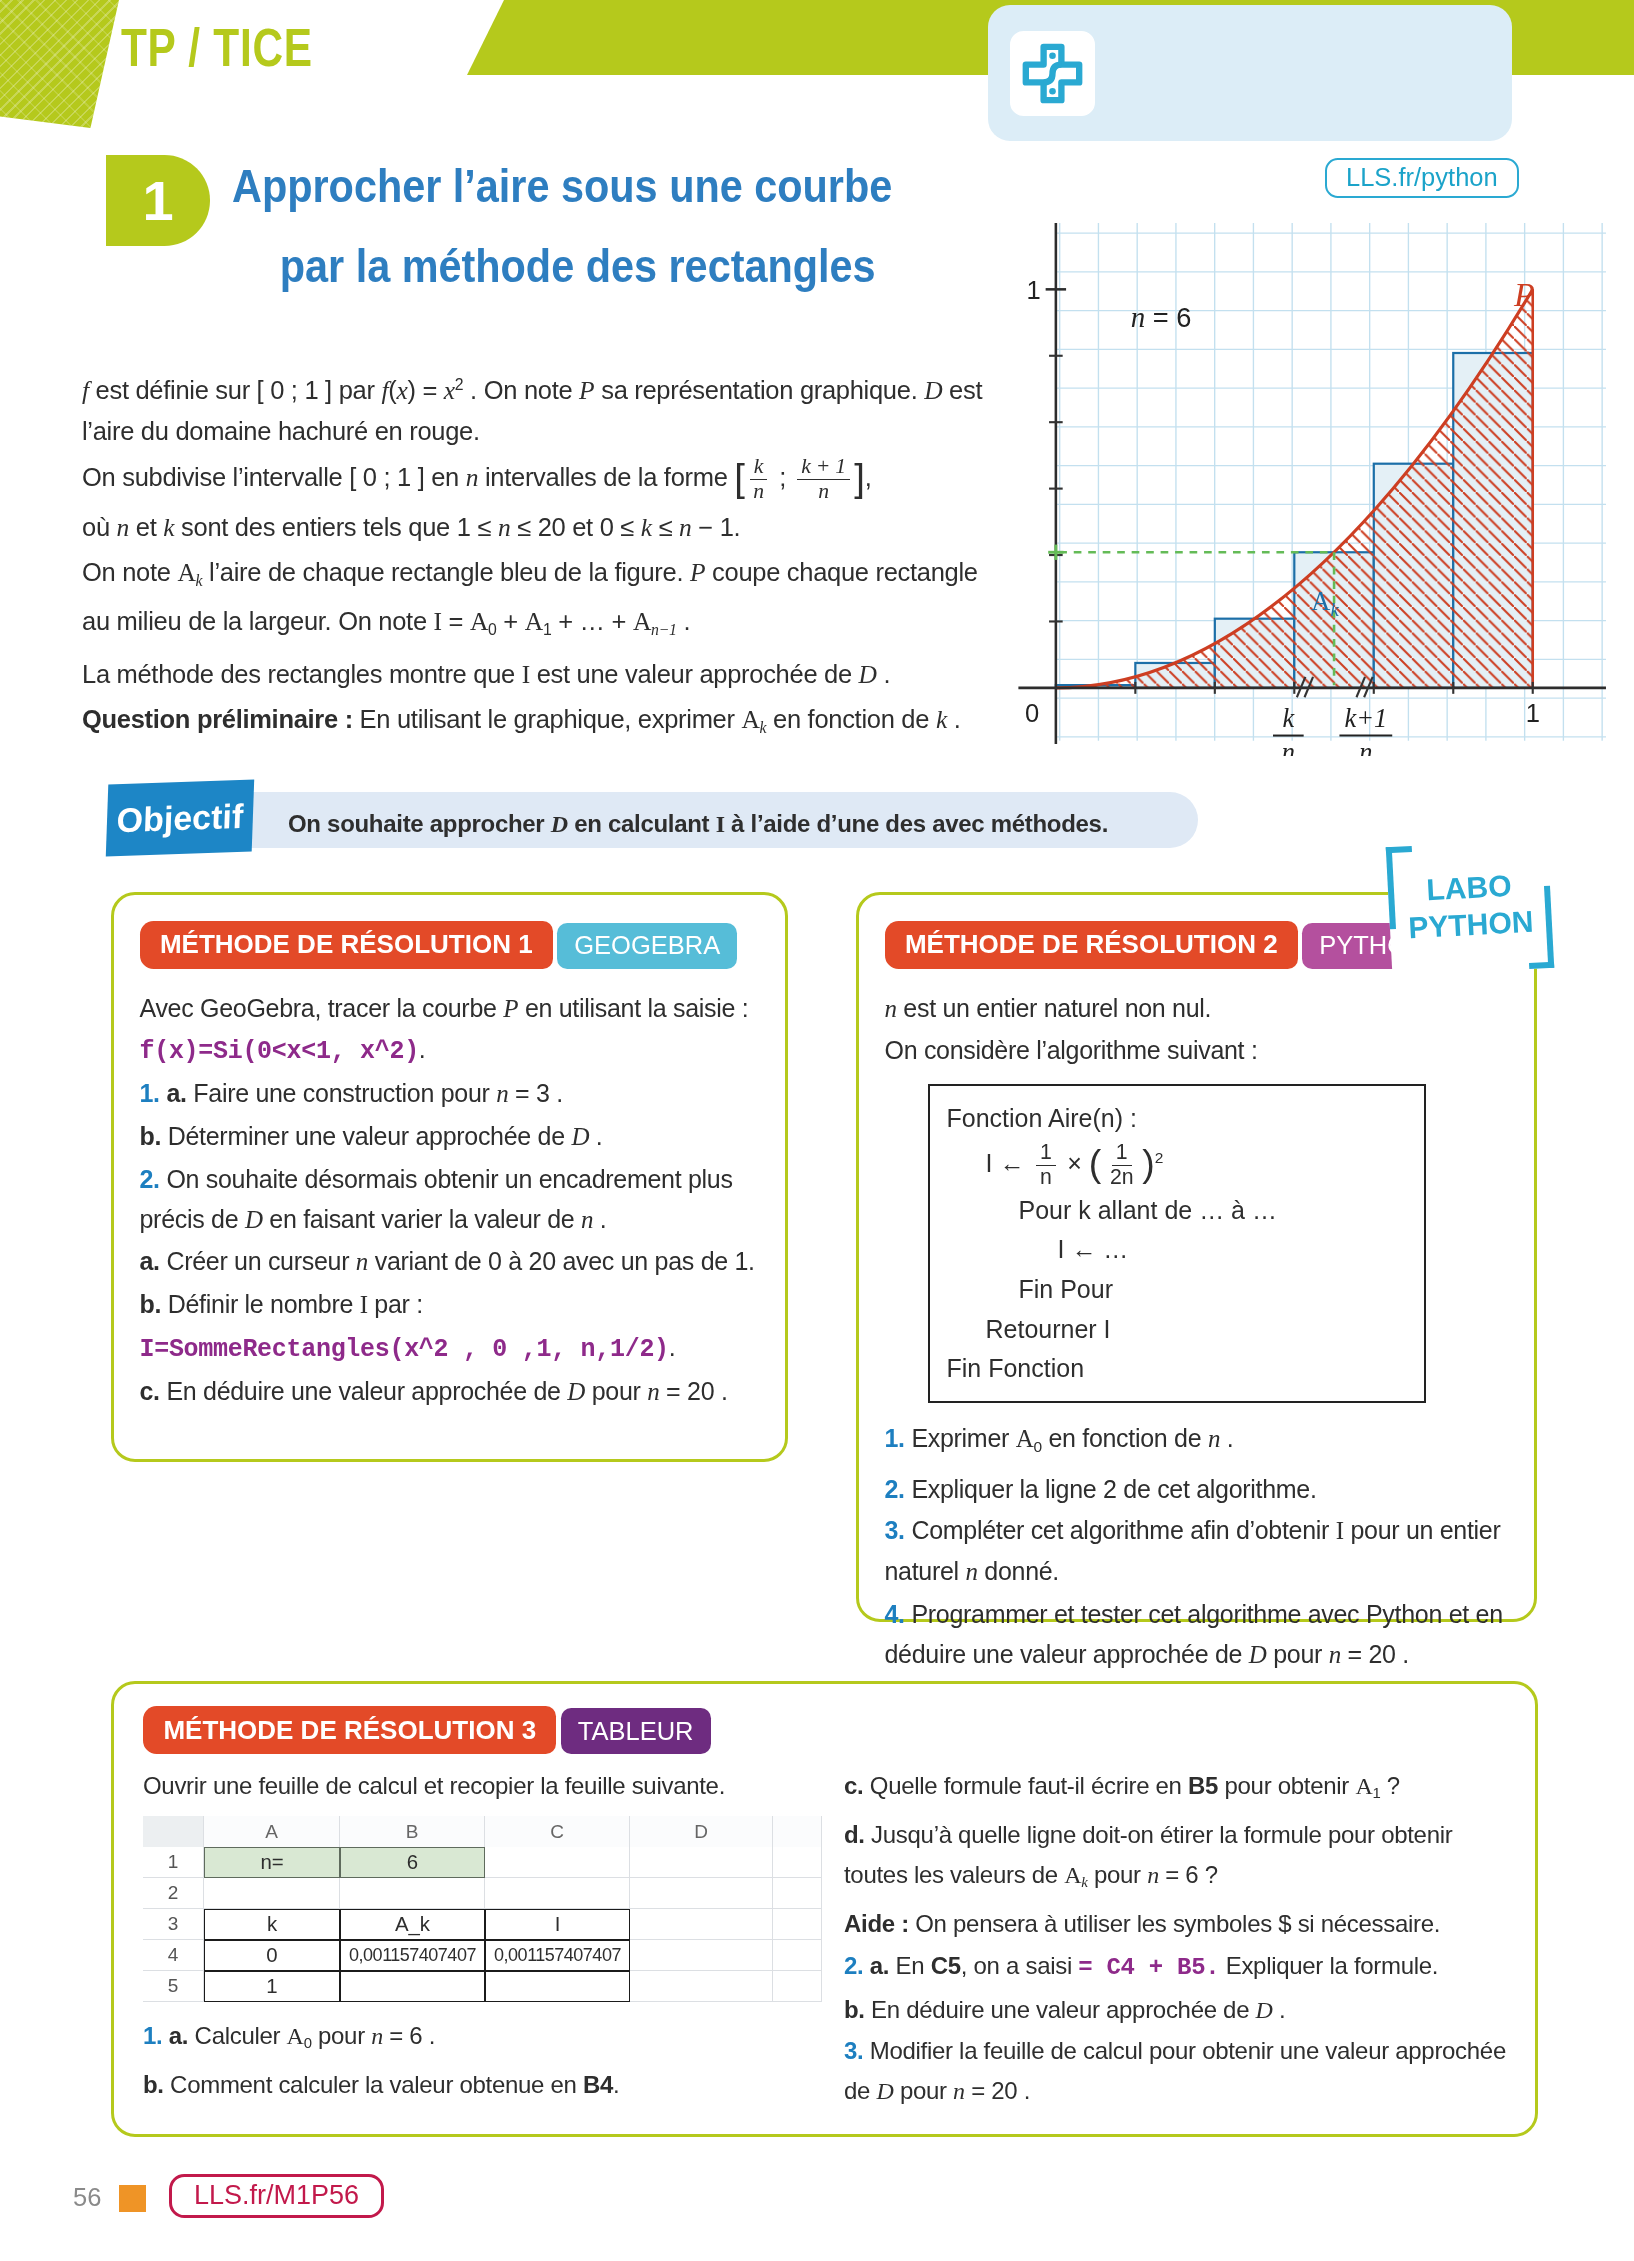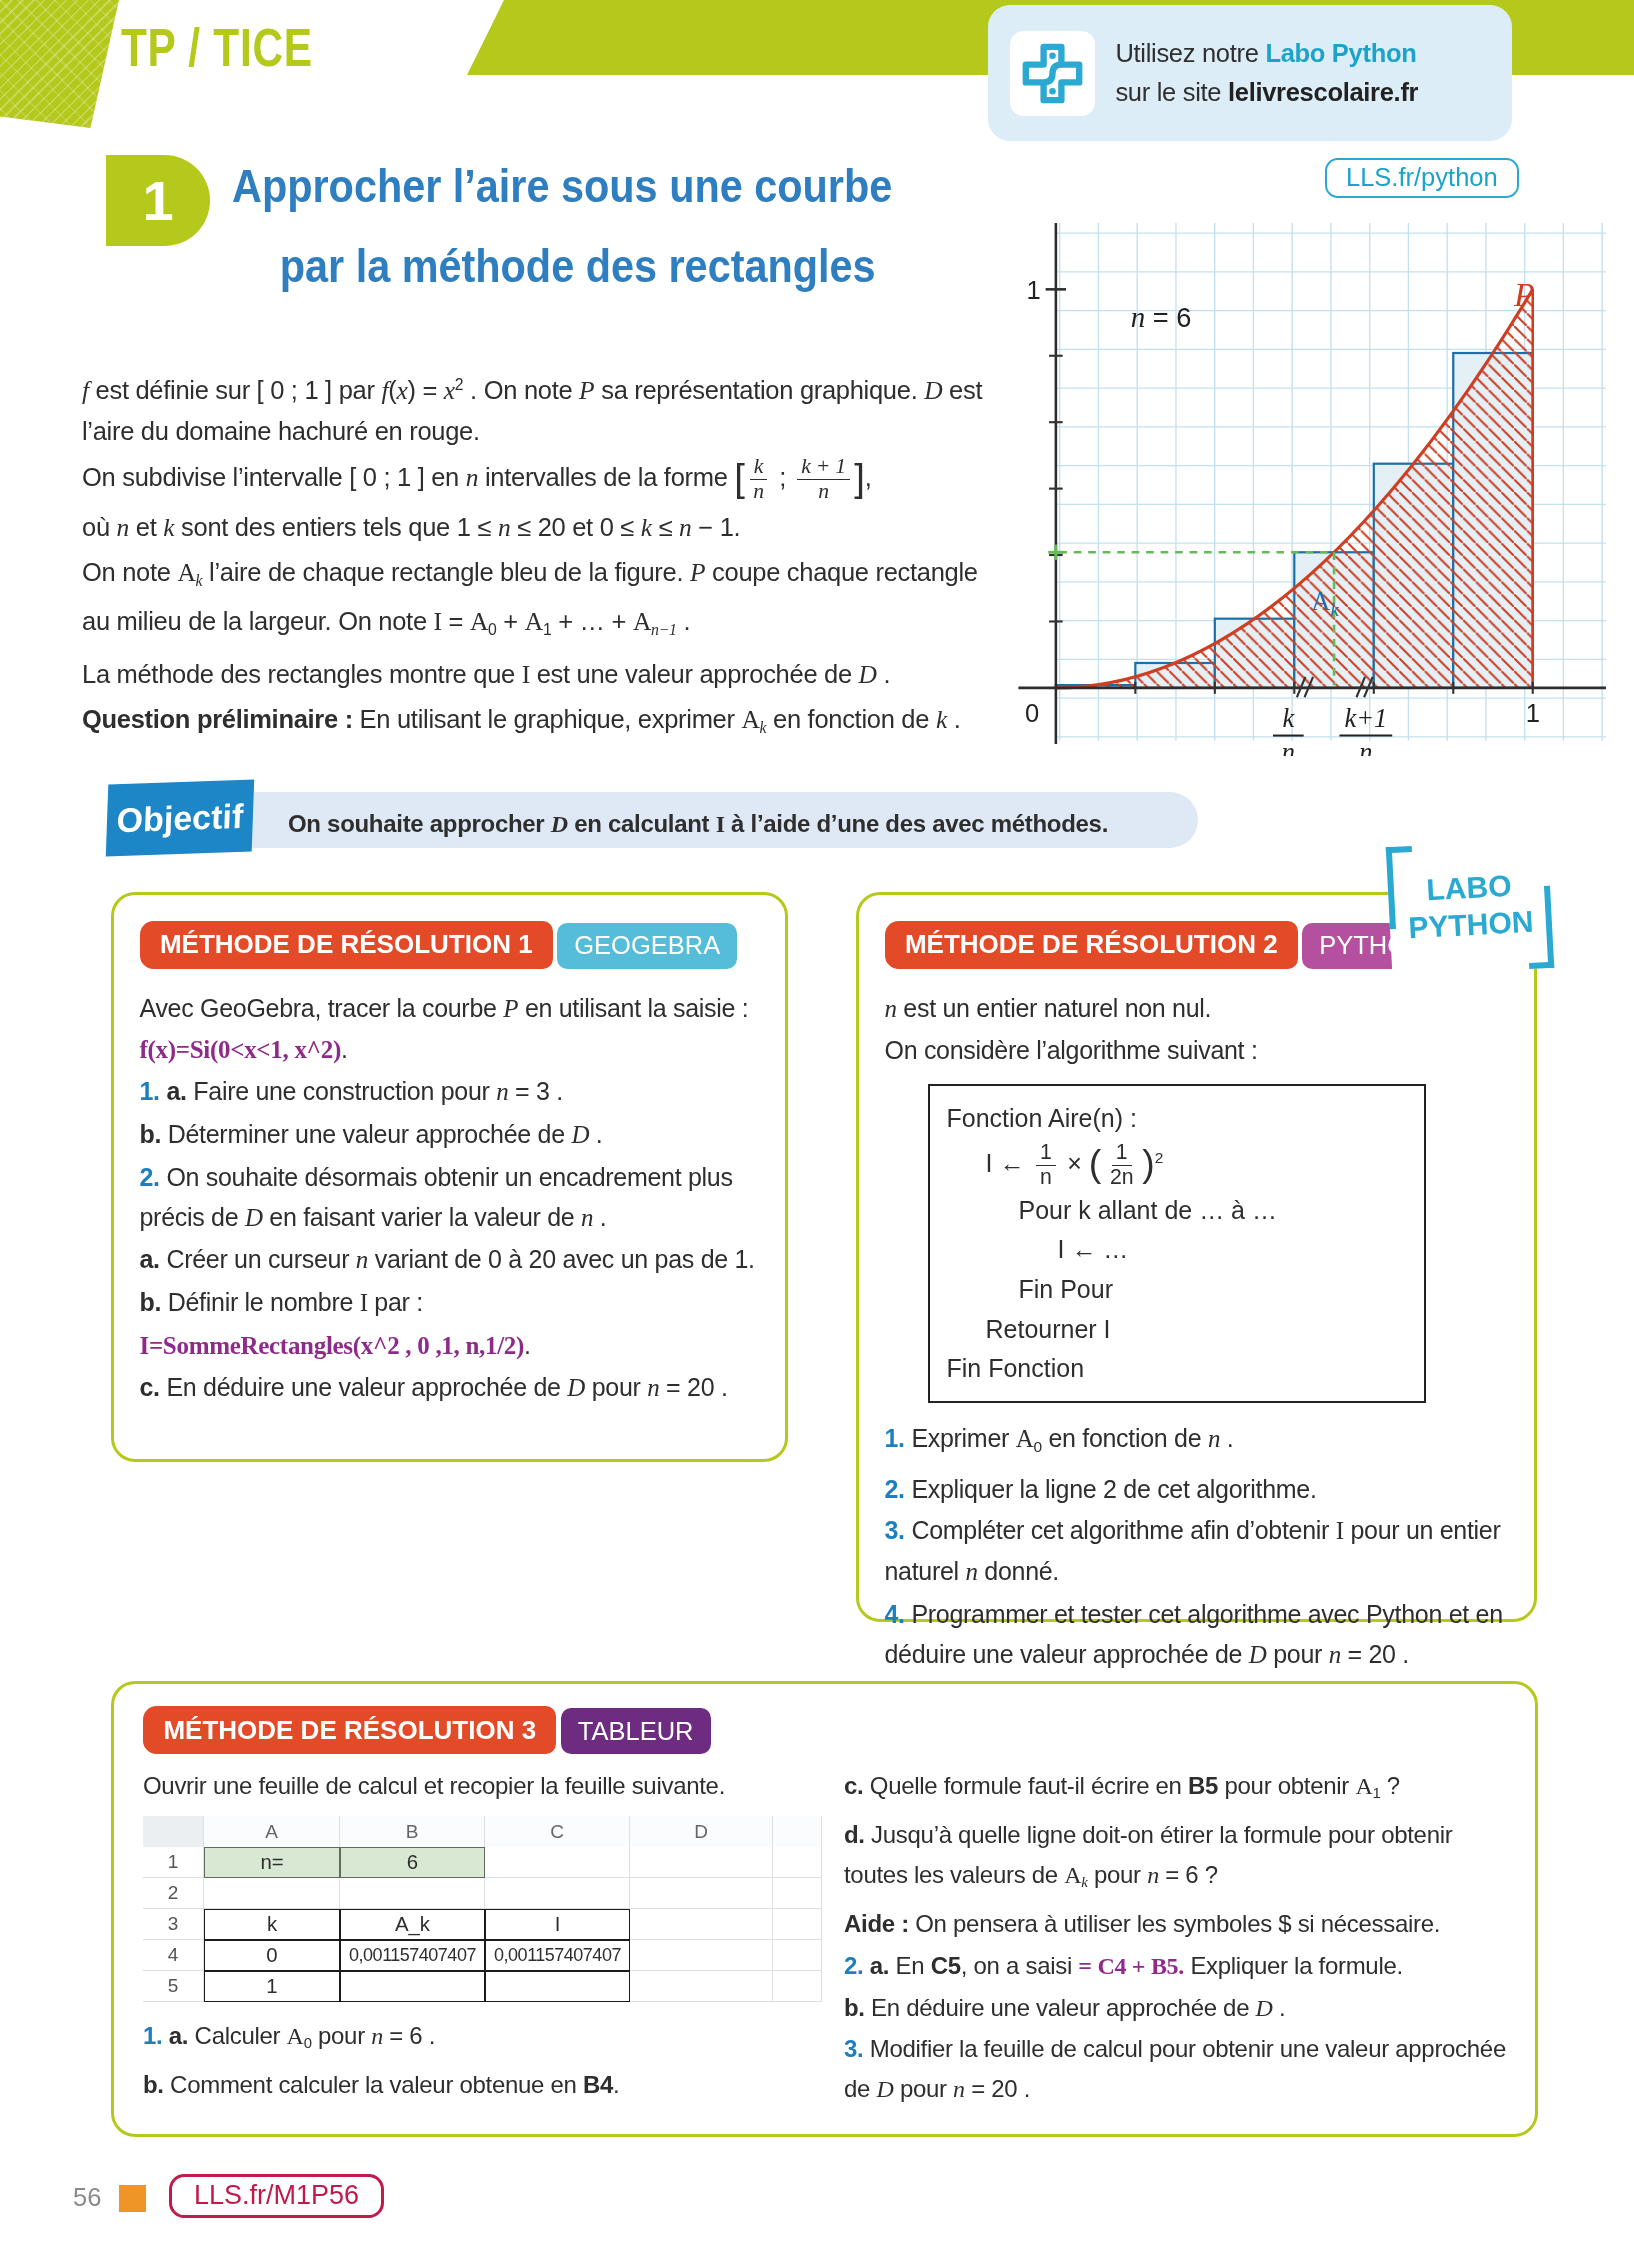--- a/index.html
+++ b/index.html
@@ -36,21 +36,21 @@
   .title .t2{margin-left:53px}
   
   .intro{position:absolute;left:78px;top:361px;width:937px;font-size:25.5px;line-height:40px;letter-spacing:-0.3px}
   
   .para{margin:4px}
   .i{font-family:"Liberation Serif","DejaVu Serif",serif;font-style:italic}
   .rm{font-family:"Liberation Serif","DejaVu Serif",serif}
   .scr{font-family:"Liberation Serif","DejaVu Serif",serif;font-style:italic}
   .b{font-weight:bold}
   .bb{font-weight:bold;color:#1d7fc0}
-  .code{font-family:Liberation Serif, serif;font-weight:bold;color:#8e2a8a}
+  .code{font-family:Liberation Mono, monospace;font-weight:bold;color:#8e2a8a}
   .sub{font-size:.62em;vertical-align:-0.3em}
   .sup{font-size:.62em;vertical-align:.55em}
   .big{font-size:1.5em;vertical-align:-0.12em;font-weight:400;line-height:1}
   .frac{display:inline-flex;flex-direction:column;align-items:center;vertical-align:middle;
         line-height:1.1;margin:0 4.3px;font-size:.85em;
         font-family:"Liberation Serif","DejaVu Serif",serif;font-style:italic}
   .frac.sans{font-family:"Liberation Sans","DejaVu Sans",sans-serif;font-style:normal}
   .frac .fn{border-bottom:1.7px solid currentColor;padding:0 4.3px}
   .frac .fd{padding:0 4.3px}
   
@@ -122,24 +122,20 @@
 <div class="tp">TP / TICE</div>
 
 <div class="labo">
   <div class="labo-icon">
     <svg width="61" height="61" viewBox="0 0 48 48">
       <path d="M17 3 h14 v14 h14 v14 h-14 v14 h-14 v-14 h-14 v-14 h14 z" fill="none" stroke="#2aa9d2" stroke-width="5" stroke-linejoin="round"></path>
       <path d="M31 17 q-7 0 -7 7 q0 7 -7 7" fill="none" stroke="#2aa9d2" stroke-width="5"></path>
       <circle cx="24" cy="10" r="2.6" fill="#2aa9d2"></circle>
       <circle cx="24" cy="38" r="2.6" fill="#2aa9d2"></circle>
     </svg>
-  </div>
-  <div class="labo-text">
-    <span>Utilisez notre </span><span class="brand">Labo Python</span><br>
-    <span>sur le site </span><span class="site">lelivrescolaire.fr</span>
   </div>
 </div>
 <div class="pill-python">LLS.fr/python</div>
 
 <div class="numbadge">1</div>
 <div class="title">
   <div class="t1">Approcher l’aire sous une courbe</div>
   <div class="t2">par la méthode des rectangles</div>
 </div>
 

